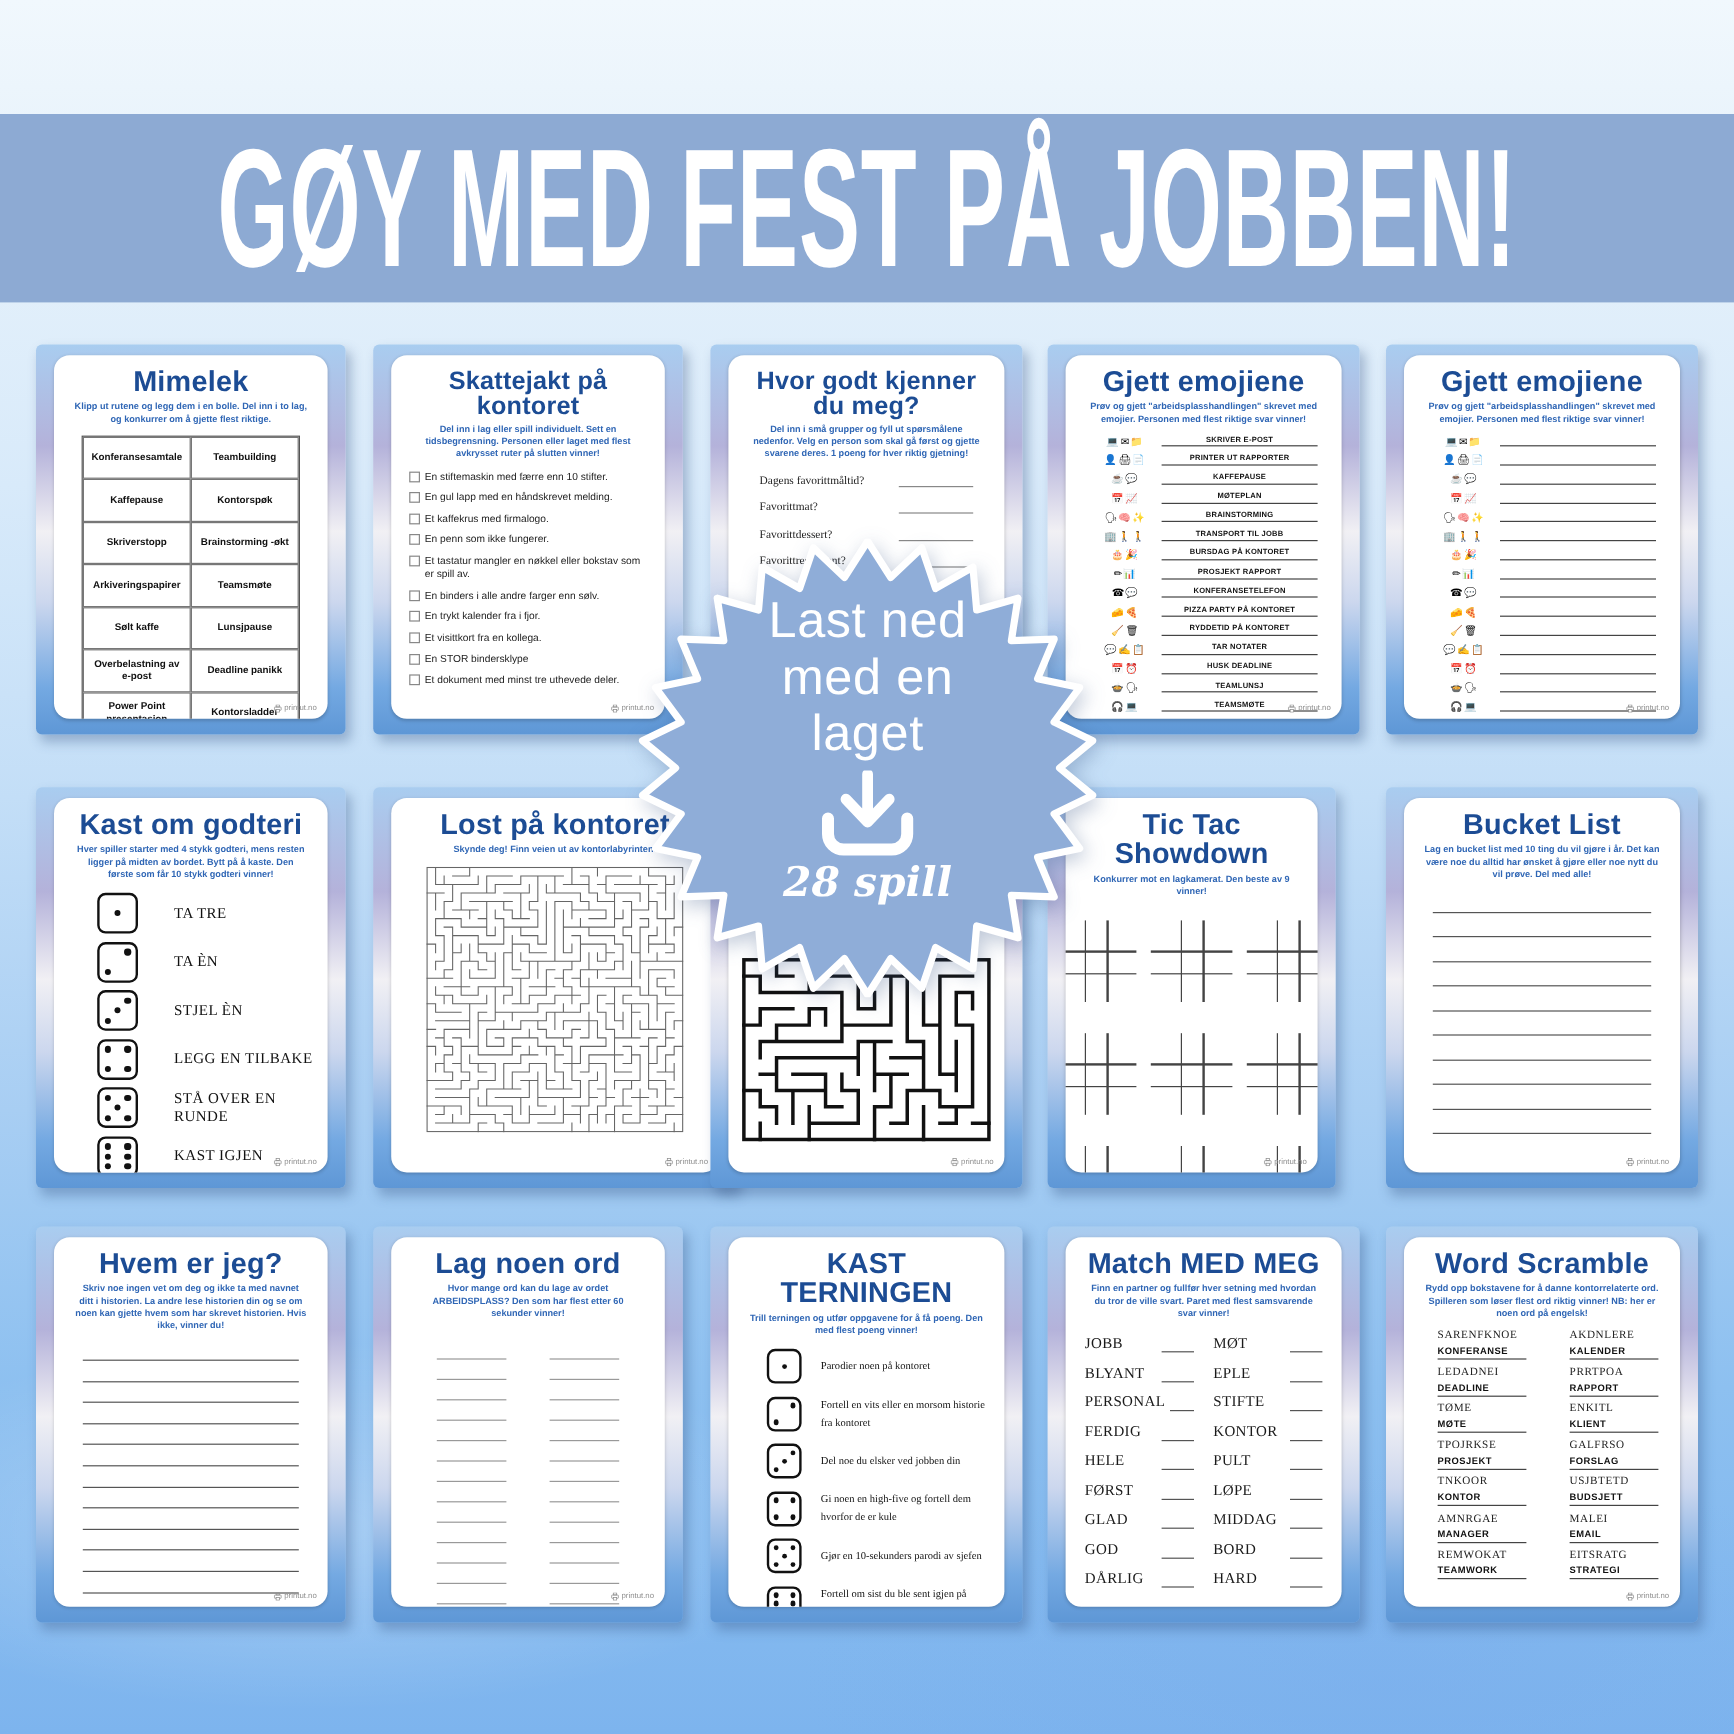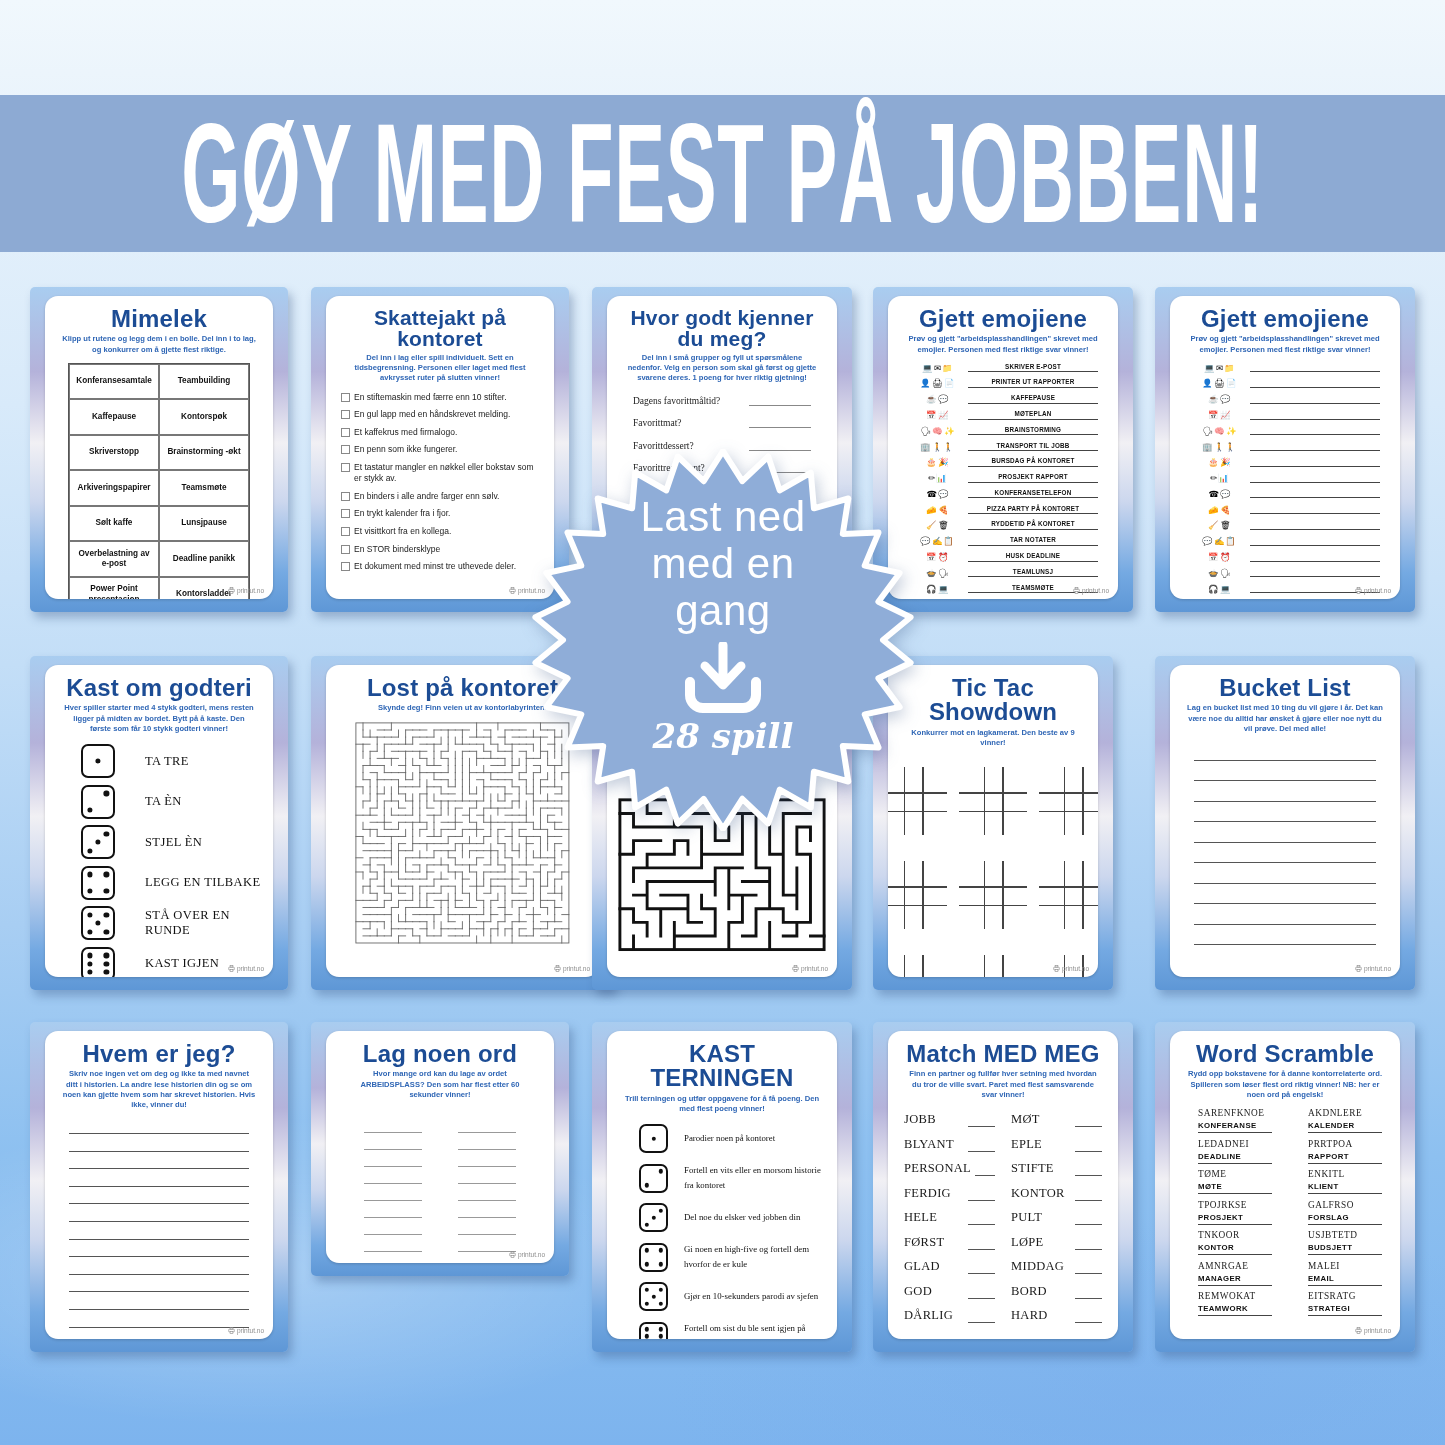--- a/index.html
+++ b/index.html
@@ -159,21 +159,21 @@
           <div class="chk-row">
             <span class="chk-box"></span>
             <span class="chk-txt">Et kaffekrus med firmalogo.</span>
           </div>
           <div class="chk-row">
             <span class="chk-box"></span>
             <span class="chk-txt">En penn som ikke fungerer.</span>
           </div>
           <div class="chk-row">
             <span class="chk-box"></span>
-            <span class="chk-txt">Et tastatur mangler en nøkkel eller bokstav som er stykk av.</span>
+            <span class="chk-txt">Et tastatur mangler en nøkkel eller bokstav som er spill av.</span>
           </div>
           <div class="chk-row">
             <span class="chk-box"></span>
             <span class="chk-txt">En binders i alle andre farger enn sølv.</span>
           </div>
           <div class="chk-row">
             <span class="chk-box"></span>
             <span class="chk-txt">En trykt kalender fra i fjor.</span>
           </div>
           <div class="chk-row">
@@ -629,21 +629,21 @@
       <div class="brand">
         <svg width="7" height="7" viewBox="0 0 10 10">
           <rect x="1" y="3.2" width="8" height="3.8" rx="0.6" fill="none" stroke="#8e8e8e" stroke-width="0.9"></rect>
           <rect x="3" y="0.6" width="4" height="2.4" fill="none" stroke="#8e8e8e" stroke-width="0.9"></rect>
           <rect x="3" y="6.2" width="4" height="3" fill="#fff" stroke="#8e8e8e" stroke-width="0.9"></rect>
         </svg>
         <span class="brand-text">printut.no</span>
       </div>
     </div>
 </div>
-<div class="card ci-11" style="left:311px;top:1022px;width:258px;height:254px">
+<div class="card ci-11" style="left:311px;top:1022px;width:258px;height:330px">
   <div class="page">
       <div class="card-title">Lag noen ord</div>
   <div class="card-sub">Hvor mange ord kan du lage av ordet ARBEIDSPLASS? Den som har flest etter 60 sekunder vinner!</div>
   <div class="card-body">
         <div class="lines2">
           <div class="lcol">
             <div class="line"></div>
             <div class="line"></div>
             <div class="line"></div>
             <div class="line"></div>
@@ -908,20 +908,20 @@
     </div>
 </div>
 
 <div class="badge">
   <svg class="burst" viewBox="0 0 382 382">
       <polygon points="191.0,2.0 210.3,32.2 236.2,7.5 247.7,41.4 278.8,23.6 281.9,59.3 316.3,49.5 310.8,84.9 346.5,83.6 332.7,116.6 367.7,124.0 346.4,152.7 378.6,168.2 351.0,191.0 378.6,213.8 346.4,229.3 367.7,258.0 332.7,265.4 346.5,298.4 310.8,297.1 316.3,332.5 281.9,322.7 278.8,358.4 247.7,340.6 236.2,374.5 210.3,349.8 191.0,380.0 171.7,349.8 145.8,374.5 134.3,340.6 103.2,358.4 100.1,322.7 65.7,332.5 71.2,297.1 35.5,298.4 49.3,265.4 14.3,258.0 35.6,229.3 3.4,213.8 31.0,191.0 3.4,168.2 35.6,152.7 14.3,124.0 49.3,116.6 35.5,83.6 71.2,84.9 65.7,49.5 100.1,59.3 103.2,23.6 134.3,41.4 145.8,7.5 171.7,32.2" fill="#8fadd8" stroke="#fff" stroke-width="6" stroke-linejoin="round"></polygon>
     </svg>
   <div class="badge-text">
     <div>Last ned</div>
     <div>med en</div>
-    <div>gang</div>
+    <div>laget</div>
   </div>
   <svg class="badge-arrow" width="88" height="74" viewBox="0 0 88 74">
     <path d="M44 3 V40 M26 24 L44 43 L62 24" stroke="#fff" stroke-width="9" fill="none" stroke-linecap="round" stroke-linejoin="round"></path>
     <path d="M11 40 v13 a13 13 0 0 0 13 13 h40 a13 13 0 0 0 13 -13 v-13" stroke="#fff" stroke-width="10" fill="none" stroke-linecap="round"></path>
   </svg>
   <div class="badge-count">28 spill</div>
 </div>
 
 </body></html>

